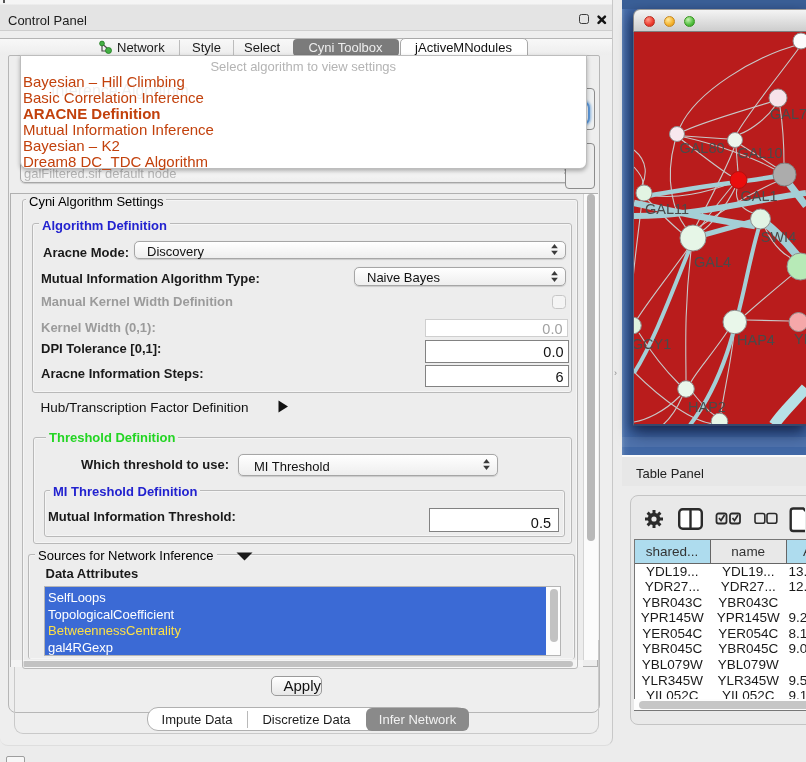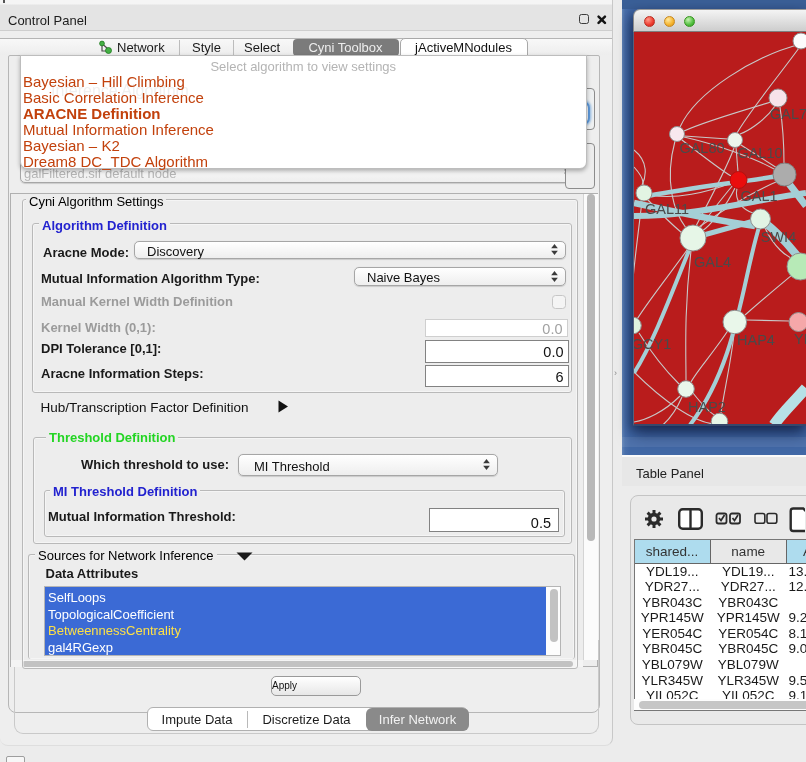--- a/index.html
+++ b/index.html
@@ -67,27 +67,27 @@
 .field{background:#fff;border:1px solid #828282;}
 .field span{position:absolute;right:4px;font-size:14.5px;color:#111;}
 .fieldd{background:#fff;border:1px solid #cfcfcf;}
 .fieldd span{position:absolute;right:4px;font-size:14.5px;color:#a2a2a2;}
 
 #popup{left:14px;top:55px;width:566.5px;height:113.5px;background:#fff;border:1px solid #bdbdbd;
   border-radius:0 0 7px 7px;box-shadow:0 2px 4px rgba(0,0,0,.3);z-index:40;margin-left:6px;}
 #popup .prompt{width:100%;text-align:center;top:3px;font-size:13px;color:#b4b4b4;position:absolute;}
 #popup .it{left:2px;font-size:15px;color:#c2410c;position:absolute;text-align:right;}
 
-#btabs{left:147px;top:707px;width:321px;height:24px;background:#fff;border:1px solid #b0b0b0;border-radius:6px;z-index:5;}
+#btabs{left:147px;top:707px;width:321px;height:24px;background:#fff;border:1px solid #b0b0b0;border-radius:11px;z-index:5;}
 #btabs .seg{top:0;height:23px;font-size:13px;color:#1c1c1c;text-align:center;line-height:23.5px;position:absolute;}
 #btab-sel{left:218px;top:-0.5px;width:103px;height:23.5px;background:#8a8a8a;border-radius:6px;color:#f2f2f2;
   font-size:13px;text-align:center;line-height:23px;position:absolute;}
 #btabs .vsep{left:98.5px;top:3px;width:1px;height:17px;background:#b9b9b9;position:absolute;}
-.apply{left:271px;top:676px;width:90px;height:20px;background:linear-gradient(#ffffff,#e7e7e7);
-  border:1px solid #9a9a9a;border-radius:5px;font-size:10px;color:#111;text-align:left;line-height:18px;}
+.apply{left:271px;top:676px;width:51px;height:20px;background:linear-gradient(#ffffff,#e7e7e7);
+  border:1px solid #9a9a9a;border-radius:5px;font-size:15px;color:#111;text-align:right;line-height:18px;}
 #deskicon{left:6px;top:756px;width:19px;height:12px;background:#f7f7f7;border:1px solid #9e9e9e;border-radius:2px;}
 #splitmark{left:614px;top:369px;width:4px;height:9px;color:#8a8a8a;font-size:9px;line-height:9px;}
 </style>
 </head>
 <body>
 <div id="app">
 
 <div id="deskblue">
       <div class="topstrip" style="position:absolute;"></div>
       <div style="position:absolute;left:0;top:437px;width:184.5px;height:10px;background:rgba(255,255,255,0.08);"></div>

